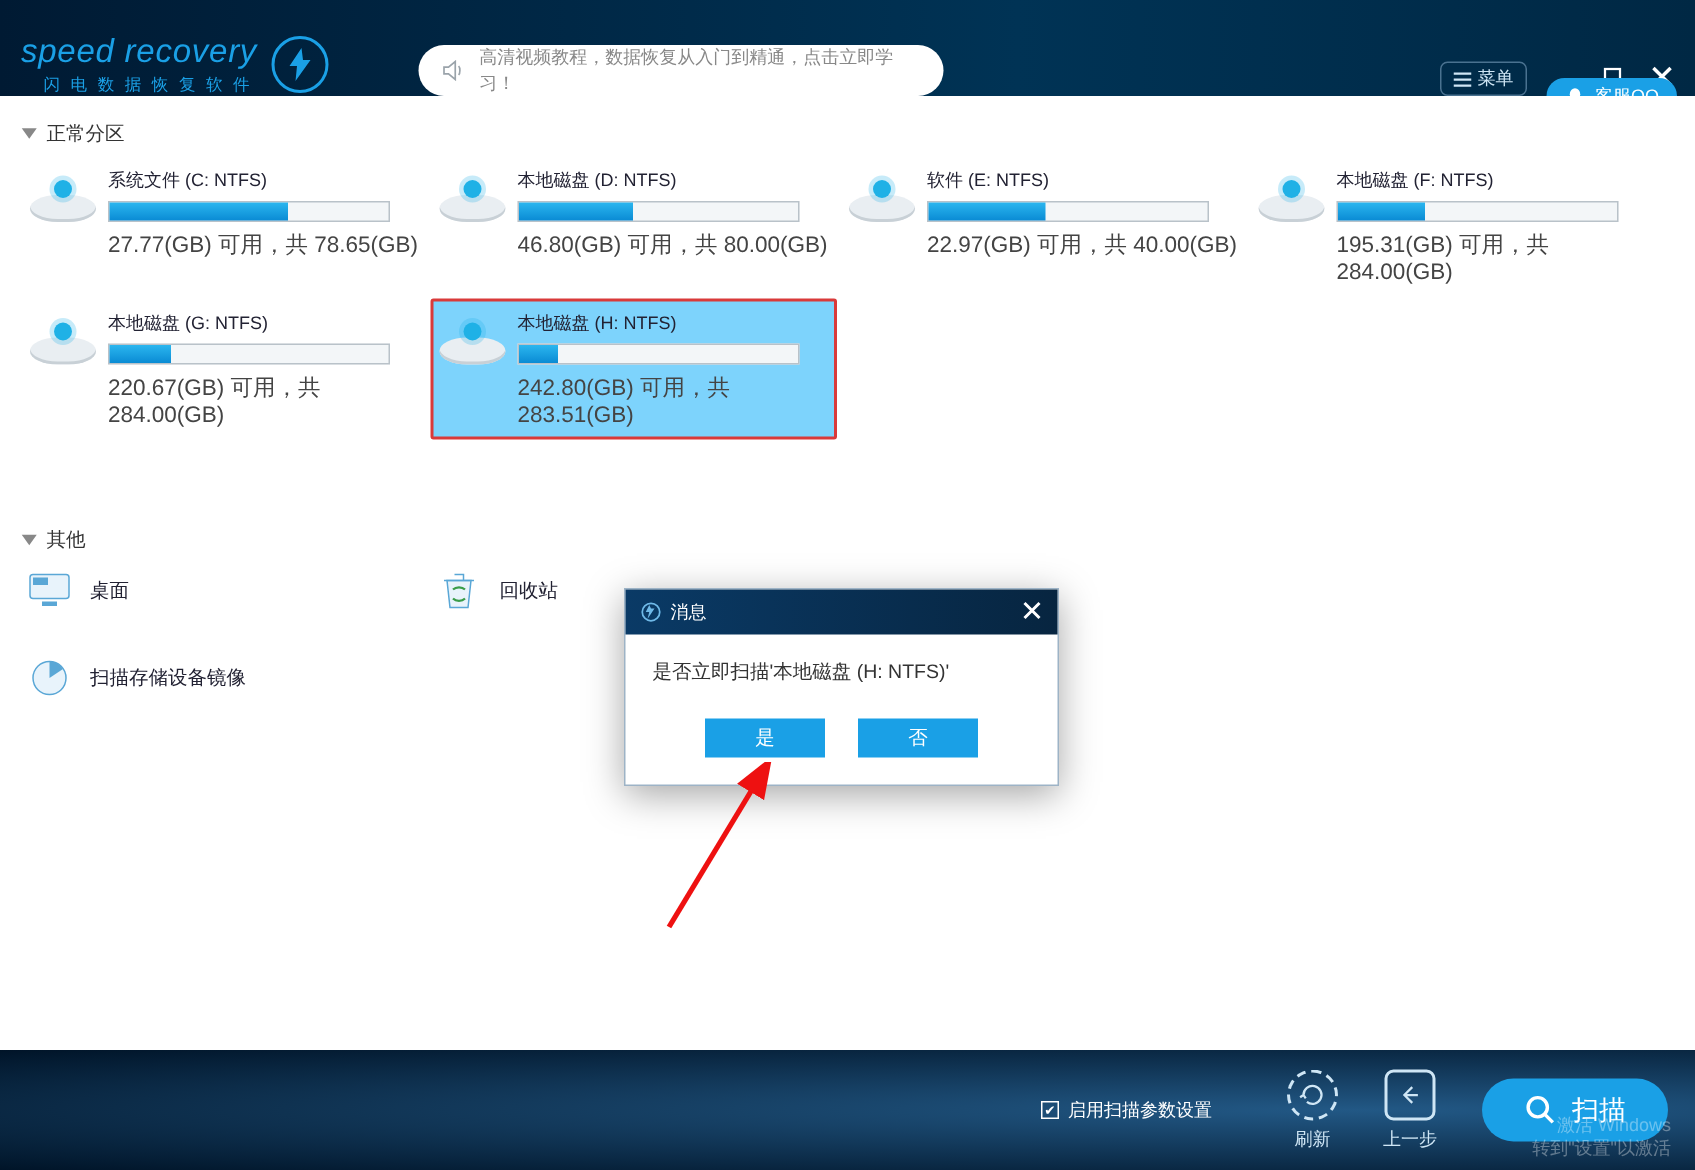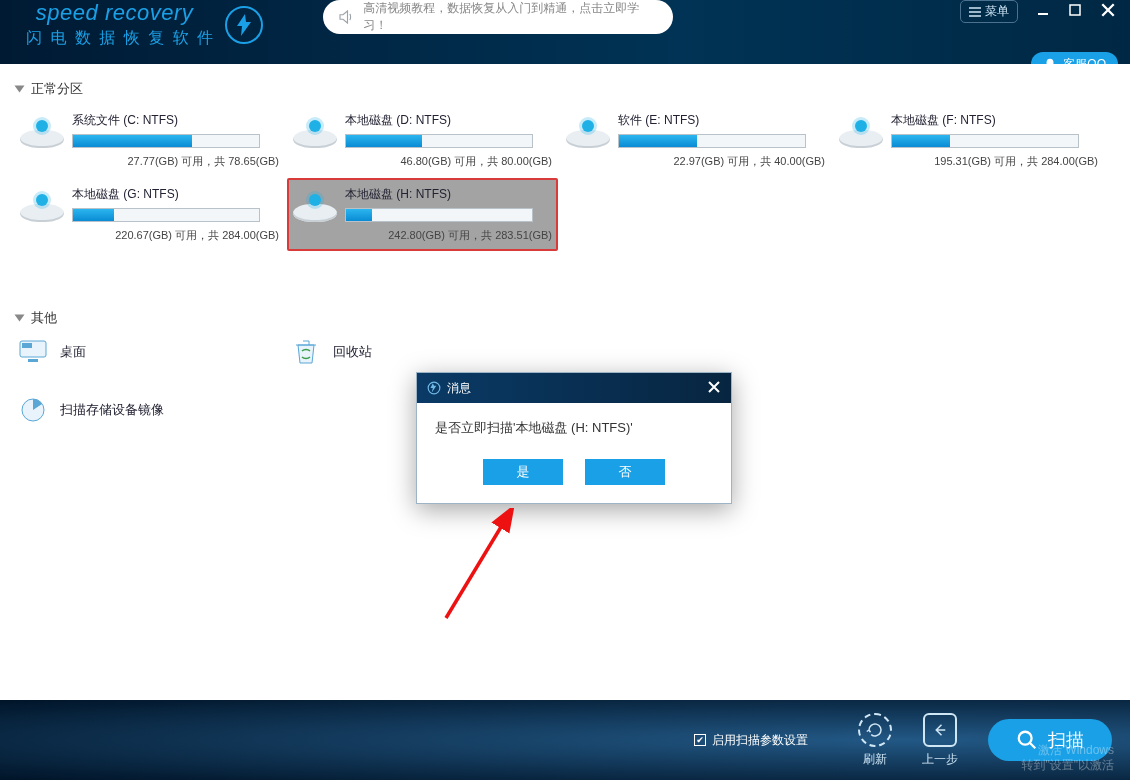--- a/index.html
+++ b/index.html
@@ -1,62 +1,62 @@
 <!DOCTYPE html>
 <html><head>
 <meta charset="utf-8">
 <style>
   * { box-sizing: border-box; margin: 0; padding: 0; }
   html, body { width: 1130px; height: 780px; font-family: "Microsoft YaHei", sans-serif; font-size: 12px; overflow: hidden; background: #fff; }
   .app { width: 1130px; height: 780px; display: flex; flex-direction: column; background: #fff; }
-  .header { height: 64px; background: linear-gradient(90deg, #001a33 0%, #003355 60%, #002844 100%); display: flex; align-items: flex-start; padding: 0 14px; position: relative; color: #fff; }
+  .header { height: 64px; background: linear-gradient(90deg, #001a33 0%, #003355 60%, #002844 100%); display: flex; align-items: flex-end; padding: 0 14px; position: relative; color: #fff; }
   .logo { display: flex; align-items: center; gap: 10px; }
   .logo-text { font-style: italic; color: #1aa0e6; font-size: 22px; font-weight: 500; letter-spacing: 0.5px; }
-  .logo-sub { color: #1aa0e6; font-size: 16px; letter-spacing: 2px; margin-top: 2px; display:block; text-align:center;padding-left:12px; }
+  .logo-sub { color: #1aa0e6; font-size: 11px; letter-spacing: 2px; margin-top: 2px; display:block; text-align:center;padding-left:12px; }
   .logo-col { display:flex; flex-direction:column; align-items:center; }
   .logo-badge { width: 38px; height: 38px; border: 2px solid #1aa0e6; border-radius: 50%; display:flex; align-items:center; justify-content:center; }
   .tutorial { margin-left: 60px; width: 350px; height: 34px; background: #fff; border-radius: 17px; display:flex; align-items:center; padding: 0 14px; color:#888; font-size:12px; gap:8px; }
   .tutorial svg { flex: 0 0 auto; }
   .spacer { flex: 1; }
   .win-controls { display:flex; align-items:center; gap:18px; }
   .menu-btn { border:1px solid #4a7290; border-radius:5px; padding:2px 8px; color:#cfe6f5; font-size:12px; display:flex; align-items:center; gap:4px; }
   .win-icon { color:#fff; cursor:pointer; }
   .qq-btn { position:absolute; right:12px; bottom:-12px; transform:translateY(0); top:52px; background:#1aa0e6; color:#fff; border-radius:14px; padding:3px 12px; font-size:12px; display:flex; align-items:center; gap:6px; }
   
   .content { flex:1; background:#fff; padding: 10px 26px 0 14px; position:relative; overflow:hidden; }
   .section-hdr { display:flex; align-items:center; gap:8px; color:#333; font-size:13px; margin: 6px 0 6px 2px; }
   .tri { width:0; height:0; border-top:5px solid transparent; border-bottom:5px solid transparent; border-left:7px solid #888; transform:rotate(45deg);} 
   .tri-down { transform: rotate(90deg); }
   .grid { display:grid; grid-template-columns: repeat(4, 1fr); gap: 1px 2px; }
   .part { display:flex; gap:8px; padding:6px 4px; align-items:flex-start; border:2px solid transparent; border-radius:2px; }
-  .part.selected { border:2px solid #d93a3a; background:#a3a3a3; }
+  .part.selected { border:2px solid #d93a3a; background:#7dd3fc; }
   .disk-ico { width:44px; height:34px; position:relative; margin-top:2px; }
   .disk-ico .plate { position:absolute; bottom:0; left:0; width:44px; height:18px; background:#e9eef2; border-radius:50% / 60%; box-shadow: inset 0 -2px 0 #c8d0d6; }
   .disk-ico .dot { position:absolute; top:6px; left:16px; width:12px; height:12px; background:#1fb1e6; border-radius:50%; box-shadow:0 0 0 3px rgba(31,177,230,0.25); }
   .part-body { flex:1; }
   .part-title { color:#223; font-size:12px; margin-bottom:5px; }
   .bar { height:14px; border:1px solid #b9c2c9; background:#f3f6f8; position:relative; margin-bottom:6px; width:188px; }
   .bar .fill { position:absolute; top:0; left:0; bottom:0; background:linear-gradient(#2bb6ef,#0a8bd4); }
-  .part-sub { color:#444; font-size:11px;text-align:right; }
+  .part-sub { color:#444; font-size:15px; }
   
   .other-grid { display:grid; grid-template-columns: repeat(4, 1fr); gap: 20px 2px; margin-top:4px;}
   .other-item { display:flex; align-items:center; gap:12px; padding:4px; }
   .other-ico { width:30px; height:30px; display:flex; align-items:center; justify-content:center; }
   .other-label { color:#223; font-size:13px; }
   
   .footer { height:80px; background: radial-gradient(ellipse at 80% 50%, rgba(10,70,120,0.9), rgba(0,20,40,1)); display:flex; align-items:center; justify-content:flex-end; gap:30px; padding:0 18px; color:#fff; font-size:12px; position:relative; }
   .footer .chk { display:flex; align-items:center; gap:6px; margin-right:20px; }
   .footer .chk .box { width:12px; height:12px; border:1px solid #fff; display:flex; align-items:center; justify-content:center; font-size:9px; }
   .foot-btn { display:flex; flex-direction:column; align-items:center; gap:4px; color:#cfe6f5; cursor:pointer; }
   .foot-btn .circ { width:34px; height:34px; border:2px solid #cfe6f5; border-radius:6px; display:flex; align-items:center; justify-content:center; }
   .foot-btn.round .circ { border-radius:50%; border-style:dashed; }
   .scan-btn { background:#1aa0e6; color:#fff; border-radius:22px; height:42px; padding:0 28px; display:flex; align-items:center; gap:10px; font-size:18px; cursor:pointer; }
   .watermark { position:absolute; right:16px; bottom:6px; color:rgba(255,255,255,0.35); text-align:right; font-size:12px; line-height:1.3; pointer-events:none; }
   
-  .modal { position:absolute; left:416px; top:308px; width:316px; background:#fff; box-shadow:0 6px 24px rgba(0,0,0,0.35); border:1px solid #9db3c6; z-index:50; }
+  .modal { position:absolute; left:416px; top:328px; width:290px; background:#fff; box-shadow:0 6px 24px rgba(0,0,0,0.35); border:1px solid #9db3c6; z-index:50; }
   .modal-hdr { height:30px; background:linear-gradient(90deg,#0a3a66,#072540); color:#fff; display:flex; align-items:center; padding:0 10px; gap:8px; font-size:12px; justify-content:space-between;}
   .modal-body { padding:16px 18px 8px 18px; color:#333; font-size:13px; }
   .modal-actions { display:flex; justify-content:center; gap:22px; padding:14px 0 18px 0; }
   .modal-actions button { width:80px; height:26px; background:#1aa0e6; color:#fff; border:none; cursor:pointer; font-size:13px; }
   
   .arrow { position:absolute; left:426px; top:444px; width:120px; height:120px; z-index:60; pointer-events:none; }
   .arrow svg { width:100%; height:100%; }
 </style>
 </head>
 <body>

